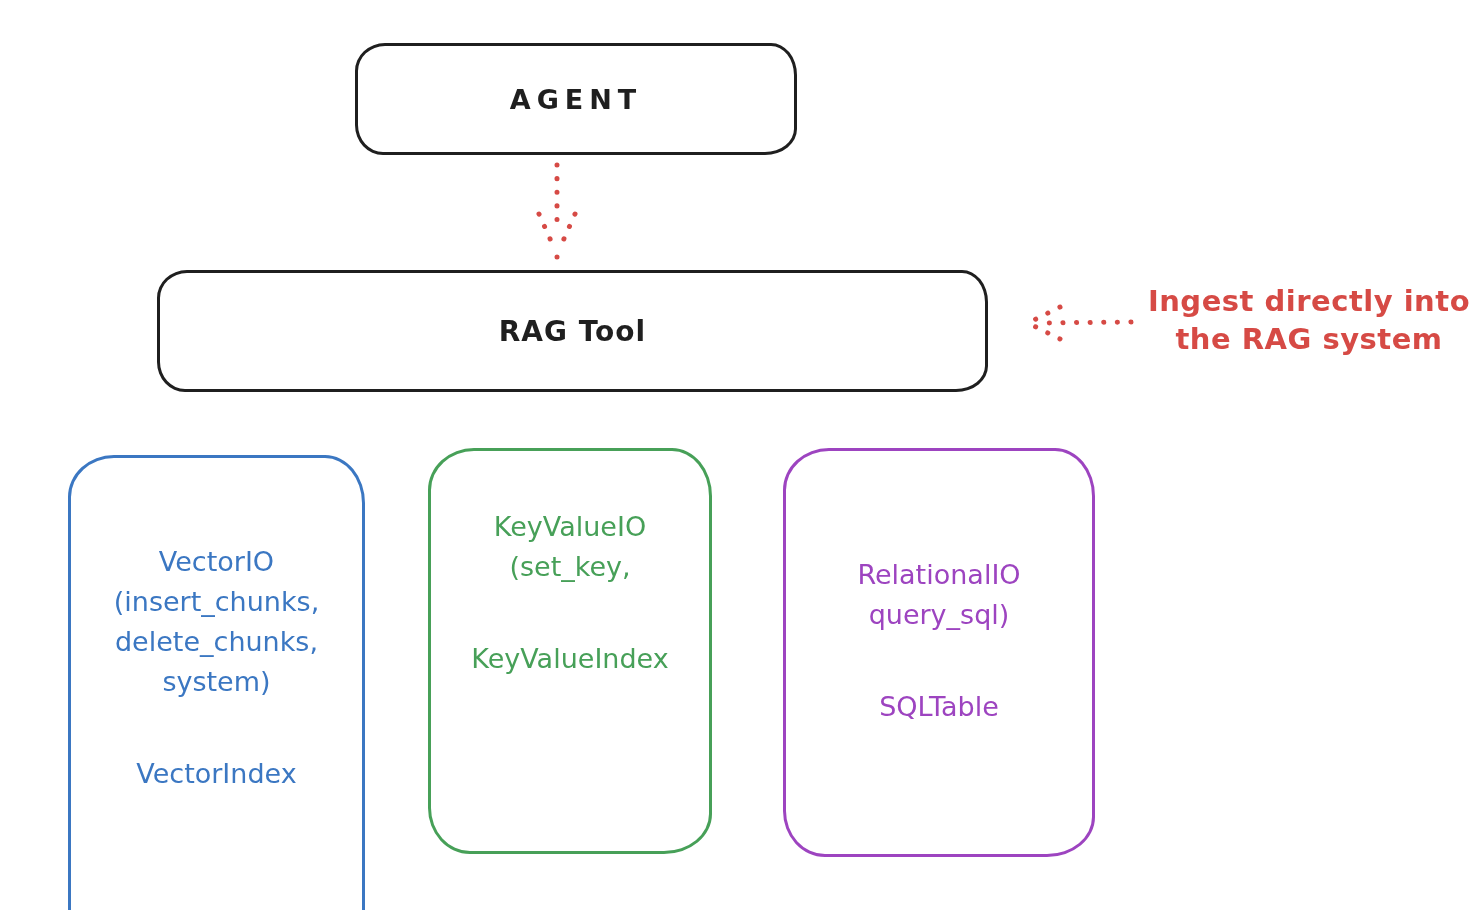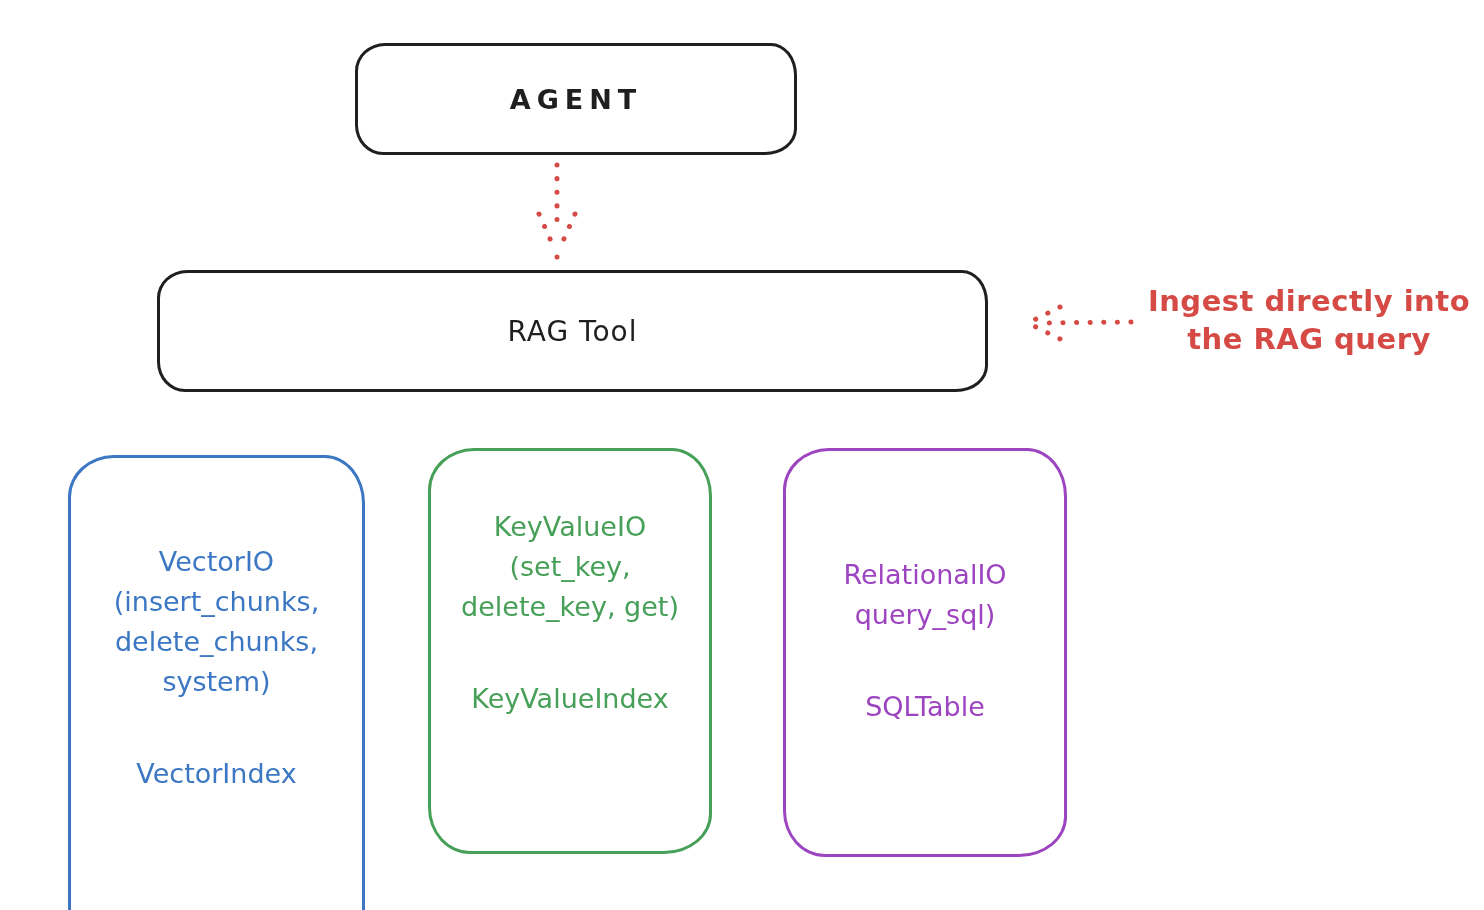--- a/index.html
+++ b/index.html
@@ -32,21 +32,21 @@
     justify-content: center;
     background: transparent;
     color: var(--ink);
   }
   .node-agent {
     left: 355px; top: 43px; width: 442px; height: 112px;
     font-size: 27px; font-weight: 700; letter-spacing: 6px;
   }
   .node-rag {
     left: 157px; top: 270px; width: 831px; height: 122px;
-    font-size: 28px; font-weight: 400; letter-spacing: 1px;
+    font-size: 28px; font-weight: 700; letter-spacing: 1px;
   }
 
   .store {
     position: absolute;
     border-width: 3.5px;
     border-style: solid;
     background: transparent;
     border-radius: 46px 40px 48px 42px / 42px 48px 40px 46px;
     text-align: center;
     font-size: 27px;
@@ -57,21 +57,21 @@
     left: 68px; top: 455px; width: 297px; height: 511px;
     border-color: var(--blue); color: var(--blue);
     padding-top: 84px;
   }
   .store-keyvalue {
     left: 428px; top: 448px; width: 284px; height: 406px;
     border-color: var(--green); color: var(--green);
     padding-top: 56px;
   }
   .store-relational {
-    left: 783px; top: 448px; width: 284px; height: 409px;
+    left: 783px; top: 448px; width: 312px; height: 409px;
     border-color: var(--purple); color: var(--purple);
     padding-top: 104px;
   }
   .store-index { margin-top: 52px; }
 
   .arrow-svg { position: absolute; }
   .arrow-svg path {
     fill: none;
     stroke: var(--red);
     stroke-width: 5;
@@ -111,35 +111,34 @@
   </div>
 
   <svg class="arrow-svg" style="left:1018px; top:300px;" width="120" height="46" viewBox="0 0 120 46">
     <path d="M113 22 L20 23"></path>
     <path d="M42 7 L12 22"></path>
     <path d="M42 39 L12 24"></path>
   </svg>
 
   <div class="annotation">
     <div>Ingest directly into</div>
-    <div>the RAG query</div>
+    <div>the RAG system</div>
   </div>
 
   <div class="store store-vector">
     <div>VectorIO</div>
     <div>(insert_chunks,</div>
     <div>delete_chunks,</div>
     <div>system)</div>
     <div class="store-index">VectorIndex</div>
   </div>
 
   <div class="store store-keyvalue">
     <div>KeyValueIO</div>
     <div>(set_key,</div>
-    <div>delete_key, get)</div>
     <div class="store-index">KeyValueIndex</div>
   </div>
 
   <div class="store store-relational">
     <div>RelationalIO</div>
     <div>query_sql)</div>
     <div class="store-index">SQLTable</div>
   </div>
 
 </div>

